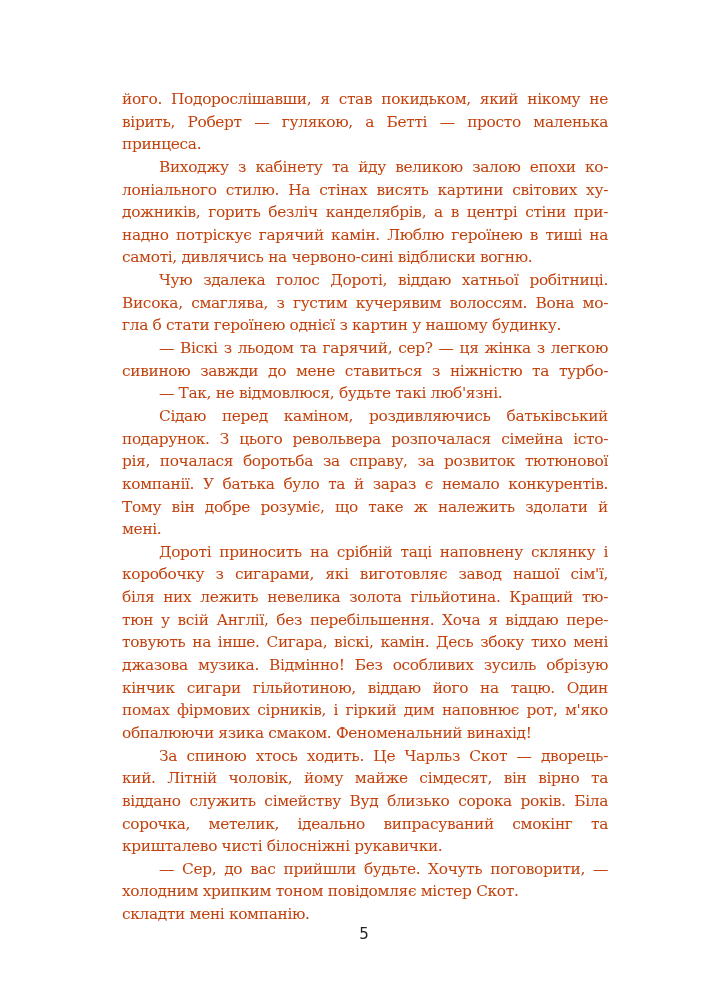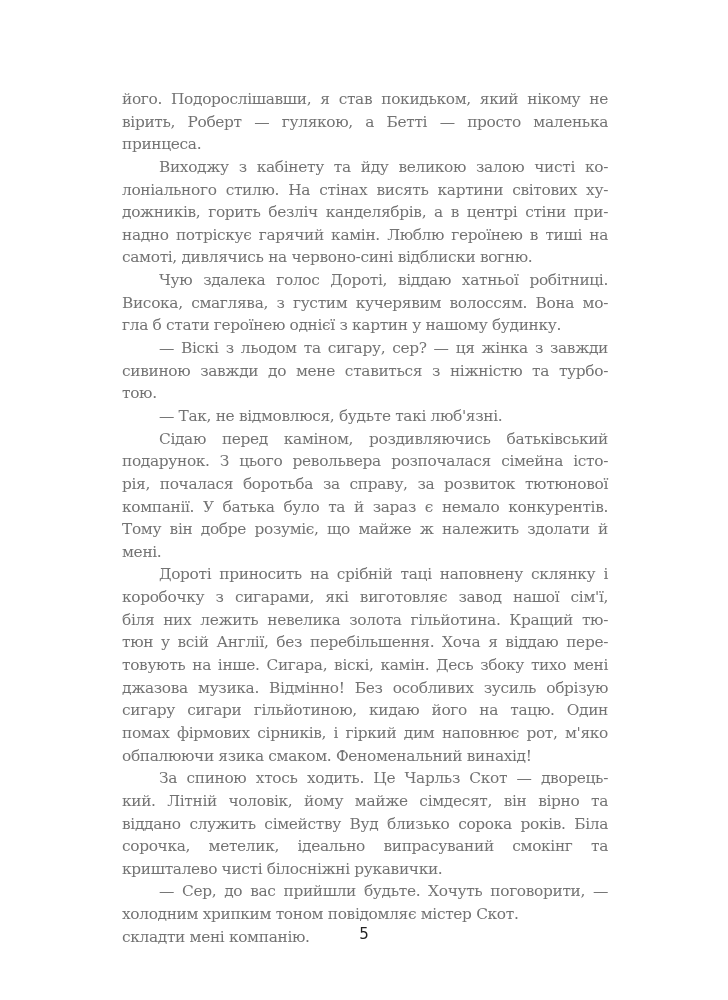--- a/index.html
+++ b/index.html
@@ -3,21 +3,21 @@
 <meta charset="utf-8">
 <style>
   html, body { margin: 0; padding: 0; background: #ffffff; }
   body { width: 728px; height: 1000px; position: relative; overflow: hidden; }
   .page {
     position: absolute; left: 0; top: 0; width: 728px; height: 1000px; background: #ffffff;
   }
   .text-block {
     position: absolute; left: 122px; top: 88px; width: 486px;
     font-family: "DejaVu Serif", "Liberation Serif", serif;
-    font-size: 15.4px; line-height: 22.65px; color: #737373;
+    font-size: 15.4px; line-height: 22.65px; color: #c2410c;
     letter-spacing: -0.35px;
   }
   .line {
     display: block; height: 22.65px; white-space: nowrap;
     text-align: justify; text-align-last: justify; overflow: visible;
   }
   .line.last { text-align-last: left; }
   .line.indent { padding-left: 37px; }
   .page-number {
     position: absolute; left: 0; width: 728px; top: 925px; text-align: center;
@@ -28,55 +28,54 @@
 <body>
 
 <div class="page">
   <div class="text-block" id="text-block">
       <div>
         <span class="line">його. Подорослішавши, я став покидьком, який нікому не</span>
         <span class="line">вірить, Роберт — гулякою, а Бетті — просто маленька</span>
         <span class="line last">принцеса.</span>
       </div>
       <div>
-        <span class="line indent">Виходжу з кабінету та йду великою залою чисті ко-</span>
+        <span class="line indent">Виходжу з кабінету та йду великою залою епохи ко-</span>
         <span class="line">лоніального стилю. На стінах висять картини світових ху-</span>
         <span class="line">дожників, горить безліч канделябрів, а в центрі стіни при-</span>
         <span class="line">надно потріскує гарячий камін. Люблю героїнею в тиші на</span>
         <span class="line last">самоті, дивлячись на червоно-сині відблиски вогню.</span>
       </div>
       <div>
         <span class="line indent">Чую здалека голос Дороті, віддаю хатньої робітниці.</span>
         <span class="line">Висока, смаглява, з густим кучерявим волоссям. Вона мо-</span>
         <span class="line last">гла б стати героїнею однієї з картин у нашому будинку.</span>
       </div>
       <div>
-        <span class="line indent">— Віскі з льодом та сигару, сер? — ця жінка з завжди</span>
+        <span class="line indent">— Віскі з льодом та гарячий, сер? — ця жінка з легкою</span>
         <span class="line">сивиною завжди до мене ставиться з ніжністю та турбо-</span>
-        <span class="line last">тою.</span>
       </div>
       <div>
         <span class="line indent last">— Так, не відмовлюся, будьте такі люб'язні.</span>
       </div>
       <div>
         <span class="line indent">Сідаю перед каміном, роздивляючись батьківський</span>
         <span class="line">подарунок. З цього револьвера розпочалася сімейна істо-</span>
         <span class="line">рія, почалася боротьба за справу, за розвиток тютюнової</span>
         <span class="line">компанії. У батька було та й зараз є немало конкурентів.</span>
-        <span class="line">Тому він добре розуміє, що майже ж належить здолати й</span>
+        <span class="line">Тому він добре розуміє, що таке ж належить здолати й</span>
         <span class="line last">мені.</span>
       </div>
       <div>
         <span class="line indent">Дороті приносить на срібній таці наповнену склянку і</span>
         <span class="line">коробочку з сигарами, які виготовляє завод нашої сім'ї,</span>
         <span class="line">біля них лежить невелика золота гільйотина. Кращий тю-</span>
         <span class="line">тюн у всій Англії, без перебільшення. Хоча я віддаю пере-</span>
         <span class="line">товують на інше. Сигара, віскі, камін. Десь збоку тихо мені</span>
         <span class="line">джазова музика. Відмінно! Без особливих зусиль обрізую</span>
-        <span class="line">сигару сигари гільйотиною, кидаю його на тацю. Один</span>
+        <span class="line">кінчик сигари гільйотиною, віддаю його на тацю. Один</span>
         <span class="line">помах фірмових сірників, і гіркий дим наповнює рот, м'яко</span>
         <span class="line last">обпалюючи язика смаком. Феноменальний винахід!</span>
       </div>
       <div>
         <span class="line indent">За спиною хтось ходить. Це Чарльз Скот — дворець-</span>
         <span class="line">кий. Літній чоловік, йому майже сімдесят, він вірно та</span>
         <span class="line">віддано служить сімейству Вуд близько сорока років. Біла</span>
         <span class="line">сорочка, метелик, ідеально випрасуваний смокінг та</span>
         <span class="line last">кришталево чисті білосніжні рукавички.</span>
       </div>

